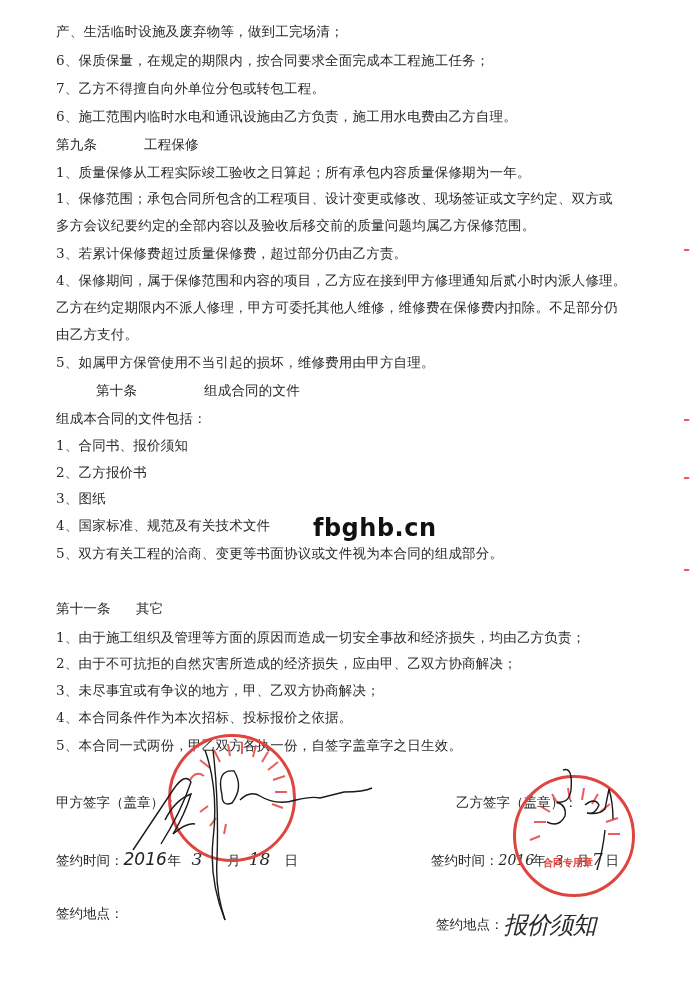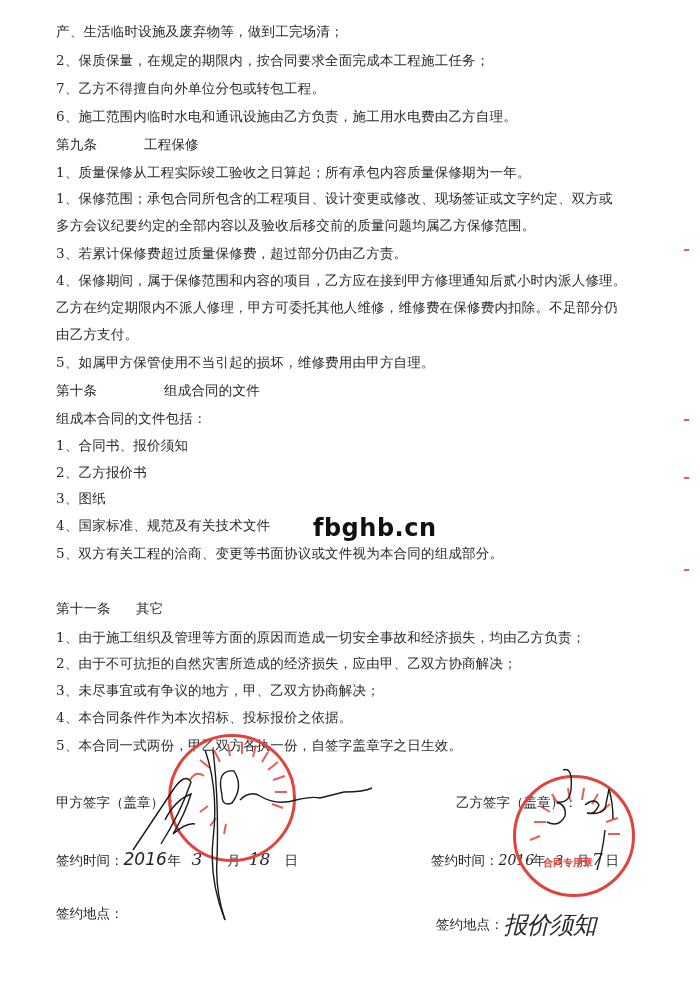--- a/index.html
+++ b/index.html
@@ -5,39 +5,39 @@
   html, body { margin: 0; padding: 0; }
   body {
     width: 700px; height: 992px; background: #ffffff; position: relative; overflow: hidden;
     font-family: "DejaVu Serif", "Liberation Serif", serif; color: #2a2a2a;
   }
   .line {
     position: absolute; left: 56px; font-size: 13.5px; white-space: nowrap; line-height: 18px;
     letter-spacing: 0.2px;
   }
   .heading-num { display: inline-block; width: 88px; }
-  .heading-num.wide { width: 108px; }
+  .heading-num.wide { width: 108px; margin-left: 40px; }
   .heading-num.mid { width: 80px; }
   .watermark {
     position: absolute; left: 313px; top: 514px; font-family: "DejaVu Sans", sans-serif;
     font-weight: bold; font-size: 24px; color: #111; letter-spacing: 0.5px; text-align: center;
   }
   .sig-label { position: absolute; font-size: 13.5px; white-space: nowrap; }
   .stamp {
     position: absolute; border-radius: 50%; border: 3px solid #e0443e; box-sizing: border-box;
   }
   .stamp-text { position: absolute; color: #e0443e; font-family: "DejaVu Sans", sans-serif; font-weight: bold; white-space: nowrap; }
   .edge-stamp { position: absolute; left: 682px; color: #e35a5a; font-size: 18px; font-family: "DejaVu Sans", sans-serif; }
   svg.overlay { position: absolute; left: 0; top: 0; pointer-events: none; }
 </style>
 </head>
 <body>
 
 <div class="line" style="top:22px">产、生活临时设施及废弃物等，做到工完场清；</div>
-<div class="line" style="top:51px">2、保质保量，在规定的期限内，按合同要求全面完成本工程施工任务；</div>
+<div class="line" style="top:51px">6、保质保量，在规定的期限内，按合同要求全面完成本工程施工任务；</div>
 <div class="line" style="top:79px">7、乙方不得擅自向外单位分包或转包工程。</div>
 <div class="line" style="top:107px">6、施工范围内临时水电和通讯设施由乙方负责，施工用水电费由乙方自理。</div>
 
 <div class="line" style="top:135px">
   <span class="heading-num">第九条</span><span>工程保修</span>
 </div>
 <div class="line" style="top:163px">1、质量保修从工程实际竣工验收之日算起；所有承包内容质量保修期为一年。</div>
 <div class="line" style="top:189px">1、保修范围；承包合同所包含的工程项目、设计变更或修改、现场签证或文字约定、双方或</div>
 <div class="line" style="top:216px">多方会议纪要约定的全部内容以及验收后移交前的质量问题均属乙方保修范围。</div>
 <div class="line" style="top:244px">3、若累计保修费超过质量保修费，超过部分仍由乙方责。</div>

